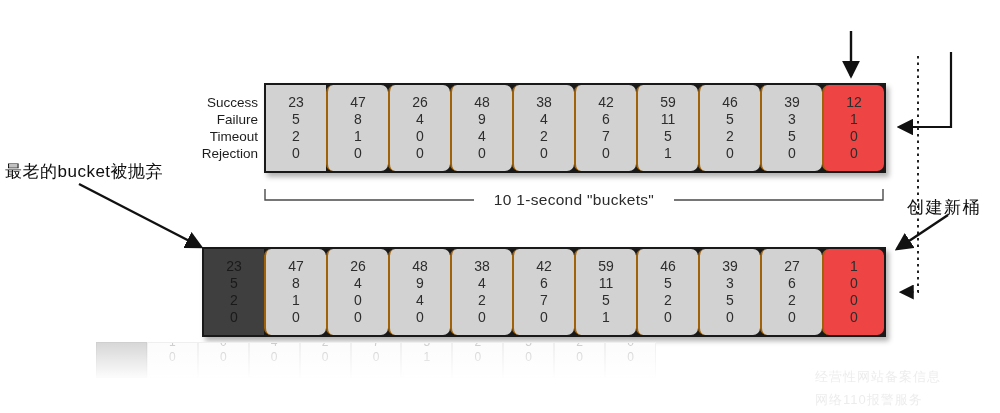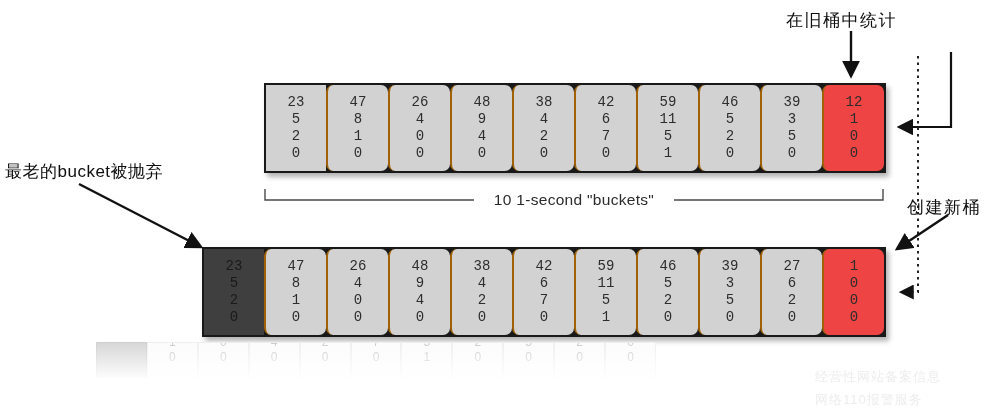--- a/index.html
+++ b/index.html
@@ -8,21 +8,21 @@
     font-family:"Liberation Sans","DejaVu Sans",sans-serif;
   }
   
   .bucket-row{
     position:absolute;display:flex;box-sizing:border-box;
     border:2px solid #191919;background:#191919;
     box-shadow:3px 4px 5px rgba(0,0,0,0.30);
   }
   .bucket{
     flex:1;display:flex;flex-direction:column;align-items:center;
-    padding-top:9px;box-sizing:border-box;font-family:Liberation Mono, monospace;
+    padding-top:9px;box-sizing:border-box;
   }
   .bucket + .bucket{border-left:2px solid #a16207;border-radius:7px;}
   .bucket.gray{background:#d2d2d2;}
   .bucket.white{background:#ef4444;}
   .bucket.dark{background:#3f3f3f;}
   .bucket .val{font-size:14px;line-height:17px;color:#2d2d2d;text-align:center;}
   .bucket.dark .val{color:#1a1a1a;}
 
   
   .metric-labels{position:absolute;left:120px;top:94px;width:138px;text-align:right;}
@@ -62,20 +62,26 @@
   .watermark{position:absolute;left:815px;top:365px;}
   .watermark div{font-size:13px;line-height:23px;color:rgba(120,120,120,0.14);letter-spacing:1px;}
 
   svg.overlay{position:absolute;left:0;top:0;pointer-events:none;}
 </style>
 </head>
 <body>
 
 <div class="stage">
 
+  <div class="metric-labels">
+      <div>Success</div>
+      <div>Failure</div>
+      <div>Timeout</div>
+      <div>Rejection</div>
+    </div>
 
   <div class="bucket-row" id="top-row" style="left:264px;top:83px;width:622px;height:90px;">
       <div class="bucket gray">
         <div class="val">23</div>
         <div class="val">5</div>
         <div class="val">2</div>
         <div class="val">0</div>
       </div>
       <div class="bucket gray">
         <div class="val">47</div>
@@ -287,21 +293,20 @@
 
     <path d="M918,56 L918,292 L901,292" fill="none" stroke="#222222" stroke-width="2" stroke-dasharray="2.5,4" marker-end="url(#arw)"></path>
 
     <line x1="79" y1="184" x2="201" y2="247" stroke="#111111" stroke-width="2.4" marker-end="url(#arw)"></line>
 
     <line x1="948" y1="215" x2="897" y2="249" stroke="#111111" stroke-width="2.4" marker-end="url(#arw)"></line>
   </svg>
 
   <div class="bracket-label">10 1-second "buckets"</div>
 
-  <div class="anno anno-top">在旧桶中统计</div>
   <div class="anno anno-left">最老的bucket被抛弃</div>
   <div class="anno anno-right">创建新桶</div>
 
   <div class="watermark">
       <div>经营性网站备案信息</div>
       <div>网络110报警服务</div>
     </div>
 
 </div>
 

